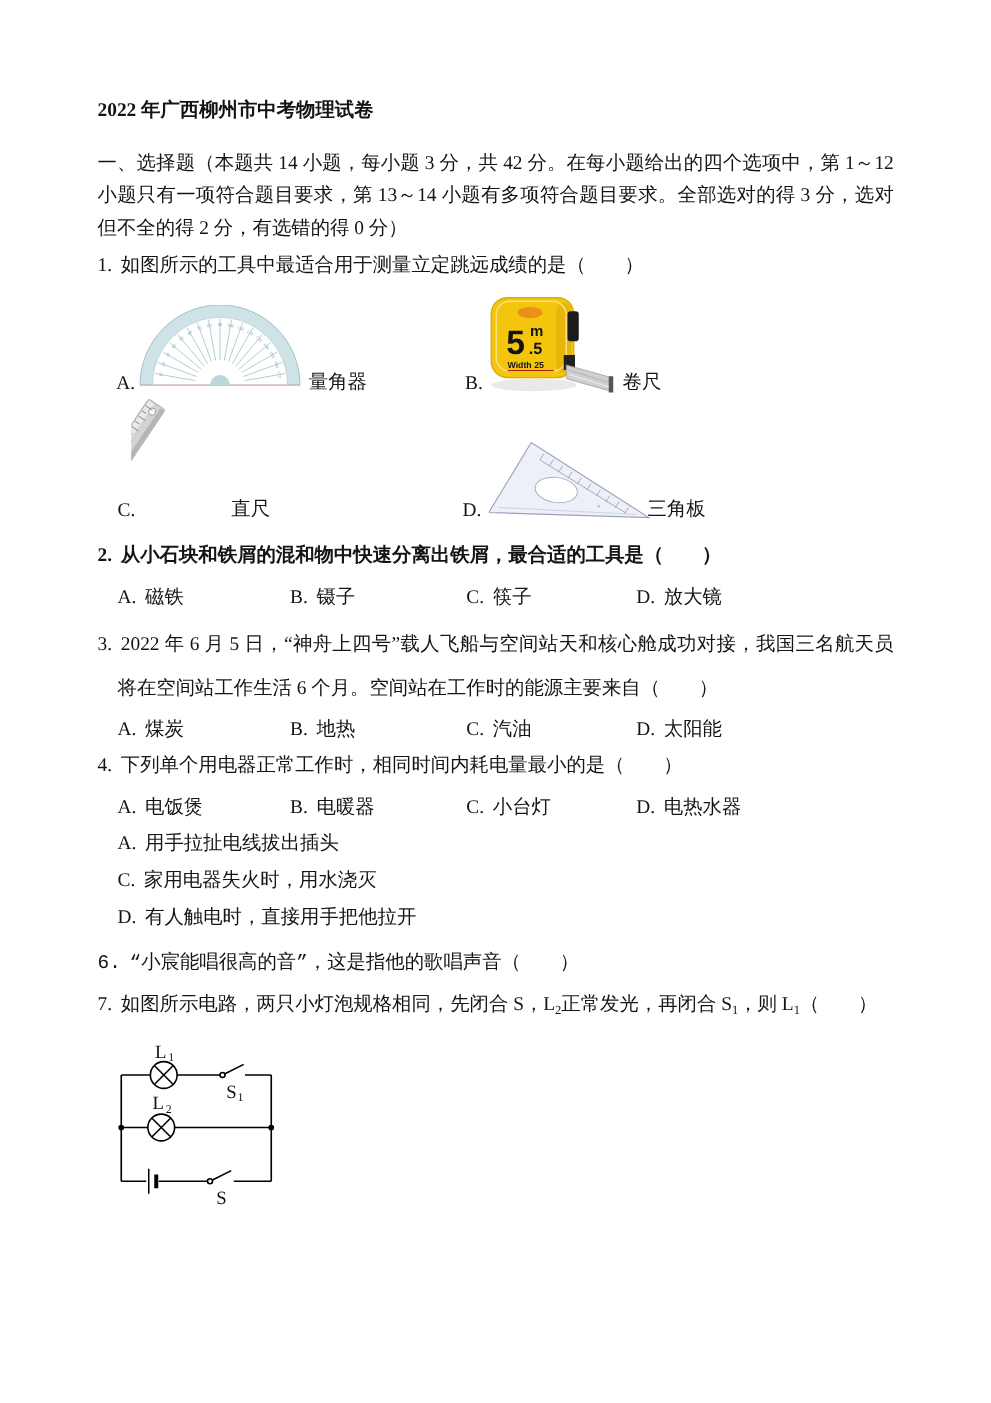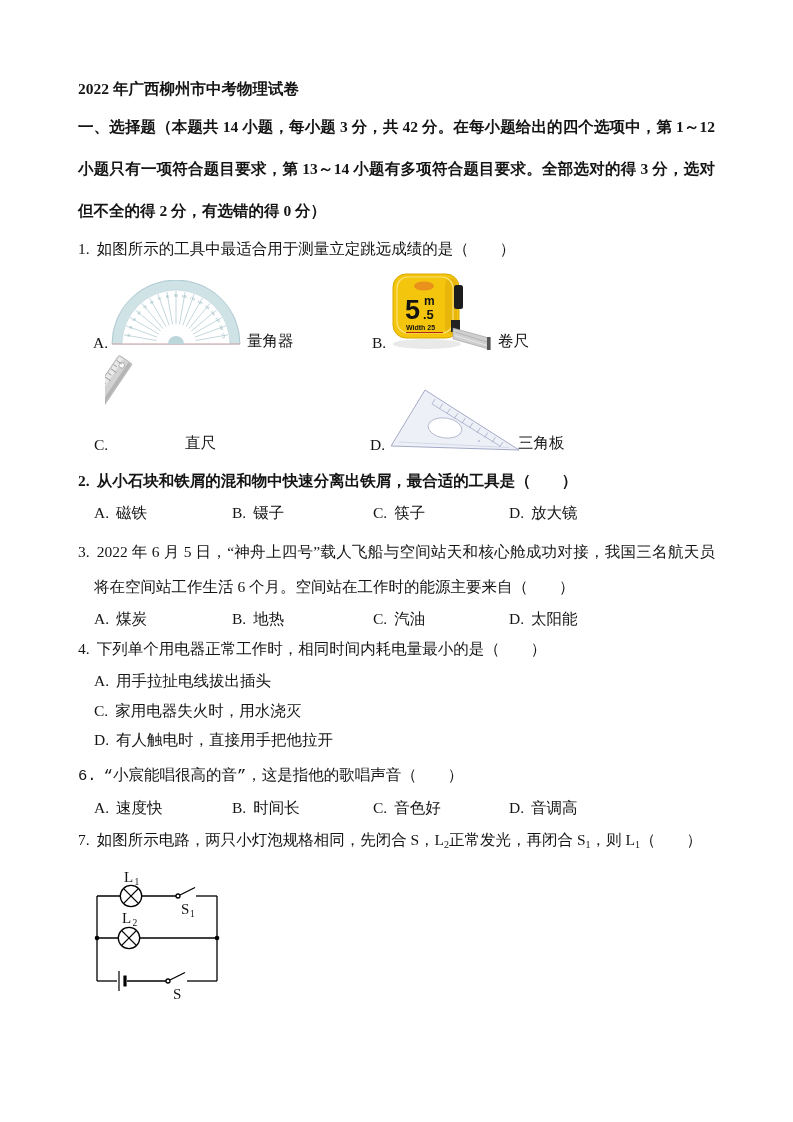--- a/index.html
+++ b/index.html
@@ -8,21 +8,21 @@
     width:793px; height:1082px;
     background:#ffffff;
     box-sizing:border-box;
     padding:74px 78px 0 78px;
     font-family:"Liberation Serif","DejaVu Serif",serif;
     font-size:15.5px;
     color:#141414;
     overflow:hidden;
   }
   .title { font-weight:bold; line-height:30px; }
-  .intro { font-weight:bold; line-height:42px; text-align:justify; margin-top:2px; }
+  .intro { font-weight:normal; line-height:26px; text-align:justify; margin-top:14px; }
   .q { line-height:34px; padding-left:16px; text-indent:-16px; text-align:justify; }
   .q .qnum { margin-right:7px; }
   .q.two-line { line-height:35px; }
   sub.qsub { font-size:10px; vertical-align:-3px; line-height:0; }
 
   .optrow { position:relative; height:30px; }
   .optrow.h28 { height:28px; }
   .opt { position:absolute; top:5px; white-space:nowrap; }
   .opt .L { margin-right:7px; }
   .opt.c1 { left:16px; } .opt.c2 { left:154px; } .opt.c3 { left:295px; } .opt.c4 { left:431px; }
@@ -210,35 +210,35 @@
   <div class="optrow h28">
     <span class="opt c1"><span class="L">A.</span><span>煤炭</span></span>
     <span class="opt c2"><span class="L">B.</span><span>地热</span></span>
     <span class="opt c3"><span class="L">C.</span><span>汽油</span></span>
     <span class="opt c4"><span class="L">D.</span><span>太阳能</span></span>
   </div>
 
   <div class="q">
     <span class="qnum">4.</span><span>下列单个用电器正常工作时，相同时间内耗电量最小的是（　　）</span>
   </div>
+  <div class="optrow">
+    <span class="opt c1"><span class="L">A.</span><span>电饭煲</span></span>
+    <span class="opt c2"><span class="L">B.</span><span>电暖器</span></span>
+    <span class="opt c3"><span class="L">C.</span><span>小台灯</span></span>
+    <span class="opt c4"><span class="L">D.</span><span>电热水器</span></span>
+  </div>
 
   <div class="q5opts">
     <div class="optline"><span class="L">A.</span><span>用手拉扯电线拔出插头</span></div>
     <div class="optline"><span class="L">C.</span><span>家用电器失火时，用水浇灭</span></div>
     <div class="optline"><span class="L">D.</span><span>有人触电时，直接用手把他拉开</span></div>
   </div>
 
   <div class="q mt4">
     <span class="qnum">6.</span><span>“小宸能唱很高的音”，这是指他的歌唱声音（　　）</span>
-  </div>
-  <div class="optrow">
-    <span class="opt c1"><span class="L">A.</span><span>速度快</span></span>
-    <span class="opt c2"><span class="L">B.</span><span>时间长</span></span>
-    <span class="opt c3"><span class="L">C.</span><span>音色好</span></span>
-    <span class="opt c4"><span class="L">D.</span><span>音调高</span></span>
   </div>
 
   <div class="q">
     <span class="qnum">7.</span><span><span>如图所示电路，两只小灯泡规格相同，先闭合 S，L</span><sub class="qsub">2</sub><span>正常发光，再闭合 S</span><sub class="qsub">1</sub><span>，则 L</span><sub class="qsub">1</sub><span>（　　）</span></span>
   </div>
 
   <svg class="circuit-svg" width="150" height="148" viewBox="0 0 150 148">
 
     <line x1="9" y1="35" x2="9" y2="120"></line>
     <line x1="129" y1="35" x2="129" y2="120"></line>

